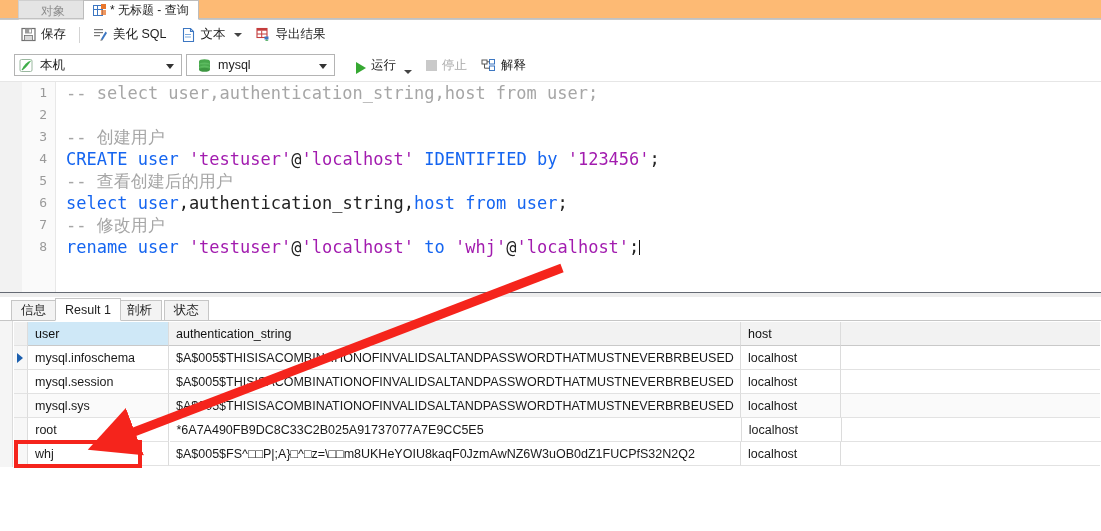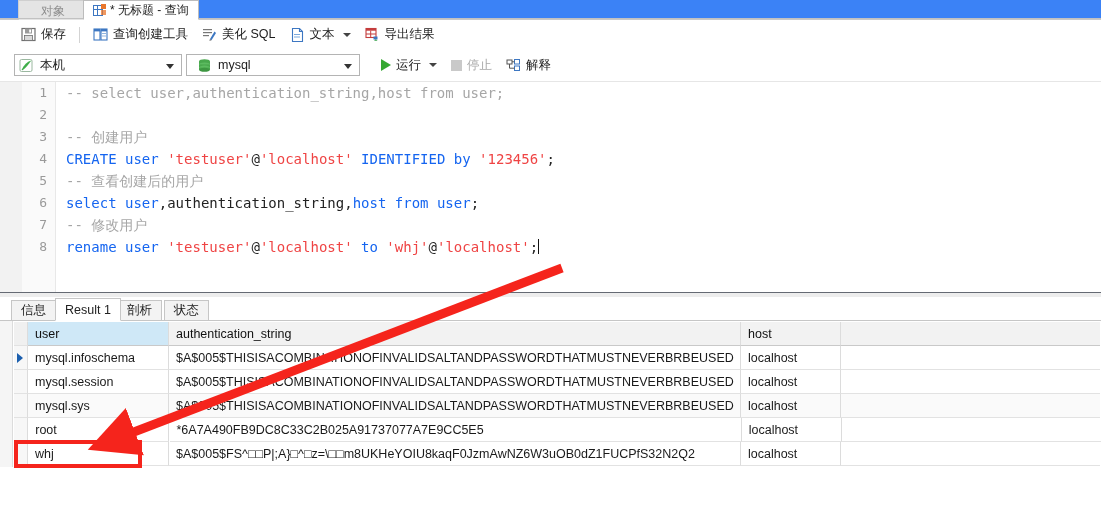--- a/index.html
+++ b/index.html
@@ -10,21 +10,21 @@
     background: #ffffff;
     font-family: "Liberation Sans", sans-serif;
     font-size: 12px;
     color: #222;
   }
   #app { position: relative; width: 1101px; height: 531px; background:#fff; }
 
   
   .tabstrip {
     position: absolute; left:0; top:0; width:1101px; height:20px;
-    background:#3b82f6;
+    background:#fdba74;
     border-bottom:1px solid #c8c8c8;
   }
   .tabstrip .strip-line {
     position:absolute; left:0; bottom:0; width:100%; height:1px; background:#c1c1c1;
   }
   .tab {
     position:absolute; top:0; height:20px;
     display:flex; align-items:center; gap:4px;
     padding:0 9px;
     font-size:12px; line-height:20px; white-space:nowrap;
@@ -70,21 +70,21 @@
     background:#ffffff; display:flex; align-items:center; padding-left:14px;
   }
   .combo {
     height:22px; border:1px solid #b4b4b4; background:#fff;
     display:flex; align-items:center; padding:0 4px; gap:6px;
     font-size:12.5px; position:relative;
   }
   .combo .cb-caret{ position:absolute; right:7px; top:9px;
     width:0;height:0;border-left:4px solid transparent;border-right:4px solid transparent;border-top:5px solid #333;}
   .combo.host { width:168px; margin-right:4px; }
-  .combo.db   { width:174px; margin-right:10px;padding-left:10px; }
+  .combo.db   { width:149px; margin-right:10px;padding-left:10px; }
 
   .play-tri { width:0;height:0;border-top:6px solid transparent;border-bottom:6px solid transparent;
     border-left:10px solid #36a832; }
   .stop-sq { width:11px;height:11px;background:#c9c9c9; }
 
   
   .editor-wrap {
     position:absolute; left:0; top:81px; width:1101px; height:211px;
     background:#ffffff; border-top:1px solid #e6e6e6;
   }
@@ -92,27 +92,27 @@
     position:absolute; left:0; top:0; width:56px; height:211px;
     background:#fafafa; border-right:1px solid #e8e8e8;
   }
   .gutter-strip { position:absolute; left:0; top:0; width:22px; height:211px; background:#f2f2f2; }
   .gutter .ln {
     position:absolute; right:8px; width:40px; text-align:right;
     font-family:"DejaVu Sans Mono", monospace; font-size:13px; color:#9a9a9a;
   }
   .code {
     position:absolute; left:66px; top:0; right:0; height:211px;
-    font-family:"DejaVu Sans Mono", monospace; font-size:14px;
+    font-family:"DejaVu Sans Mono", monospace; font-size:17px;
     line-height:22px; white-space:pre; color:#222;
   }
   .code .line { height:22px; }
   .k-comment { color:#a6a6a6; }
   .k-kw      { color:#1565f0; }
-  .k-str     { color:#ef4444; }
+  .k-str     { color:#a21caf; }
   .k-plain   { color:#222; }
   .caret-bar { display:inline-block; width:1px; height:15px; background:#111; vertical-align:-2px; }
 
   
   .splitter {
     position:absolute; left:0; top:292px; width:1101px; height:5px;
     background:#ededed; border-top:1px solid #656a73;
   }
 
   
@@ -200,33 +200,20 @@
           <rect x="4" y="1.5" width="7" height="5" fill="#9a9a9a"></rect>
           <rect x="8.2" y="2.5" width="1.8" height="3" fill="#ffffff"></rect>
           <rect x="3.5" y="8.5" width="8" height="5" fill="#d9d9d9" stroke="#6f6f6f" stroke-width="0.8"></rect>
         </svg>
       </span>
       <span>保存</span>
     </div>
 
     <div class="tb-sep"></div>
 
-    <div class="tb-item">
-      <span class="ic">
-        <svg width="15" height="15" viewBox="0 0 15 15">
-          <rect x="1" y="2" width="6" height="11" fill="#ffffff" stroke="#3d77c2" stroke-width="1.1"></rect>
-          <rect x="1" y="2" width="6" height="2.4" fill="#3d77c2"></rect>
-          <rect x="8" y="2" width="6" height="11" fill="#ffffff" stroke="#3d77c2" stroke-width="1.1"></rect>
-          <rect x="8" y="2" width="6" height="2.4" fill="#3d77c2"></rect>
-          <rect x="9" y="6" width="4" height="1" fill="#8fb4e0"></rect>
-          <rect x="9" y="8.5" width="4" height="1" fill="#8fb4e0"></rect>
-        </svg>
-      </span>
-      <span>查询创建工具</span>
-    </div>
 
     <div class="tb-item">
       <span class="ic">
         <svg width="15" height="15" viewBox="0 0 15 15">
           <rect x="1" y="2" width="9" height="1.2" fill="#777"></rect>
           <rect x="1" y="5" width="9" height="1.2" fill="#777"></rect>
           <rect x="1" y="8" width="6" height="1.2" fill="#777"></rect>
           <path d="M8 12 L12.5 4.5 L14 6 L9.5 13.2 Z" fill="#3d77c2"></path>
           <path d="M8 12 L9.5 13.2 L7.4 13.8 Z" fill="#555"></path>
         </svg>
@@ -284,21 +271,21 @@
           <rect x="2" y="6.4" width="11" height="3" fill="#49a84d"></rect>
           <ellipse cx="7.5" cy="9.6" rx="5.5" ry="2" fill="#5cbb60"></ellipse>
           <rect x="2" y="9.6" width="11" height="2.2" fill="#49a84d"></rect>
           <ellipse cx="7.5" cy="11.8" rx="5.5" ry="2" fill="#3d9641"></ellipse>
         </svg>
       </span>
       <span>mysql</span>
       <span class="cb-caret"></span>
     </div>
 
-    <div class="tb-item" style="margin-left:4px;">
+    <div class="tb-item" style="margin-left:4px;align-items:flex-end;">
       <span class="play-tri"></span>
       <span>运行</span>
       <span class="caret"></span>
     </div>
 
     <div class="tb-item" style="color:#a8a8a8;">
       <span class="stop-sq"></span>
       <span>停止</span>
     </div>
 

